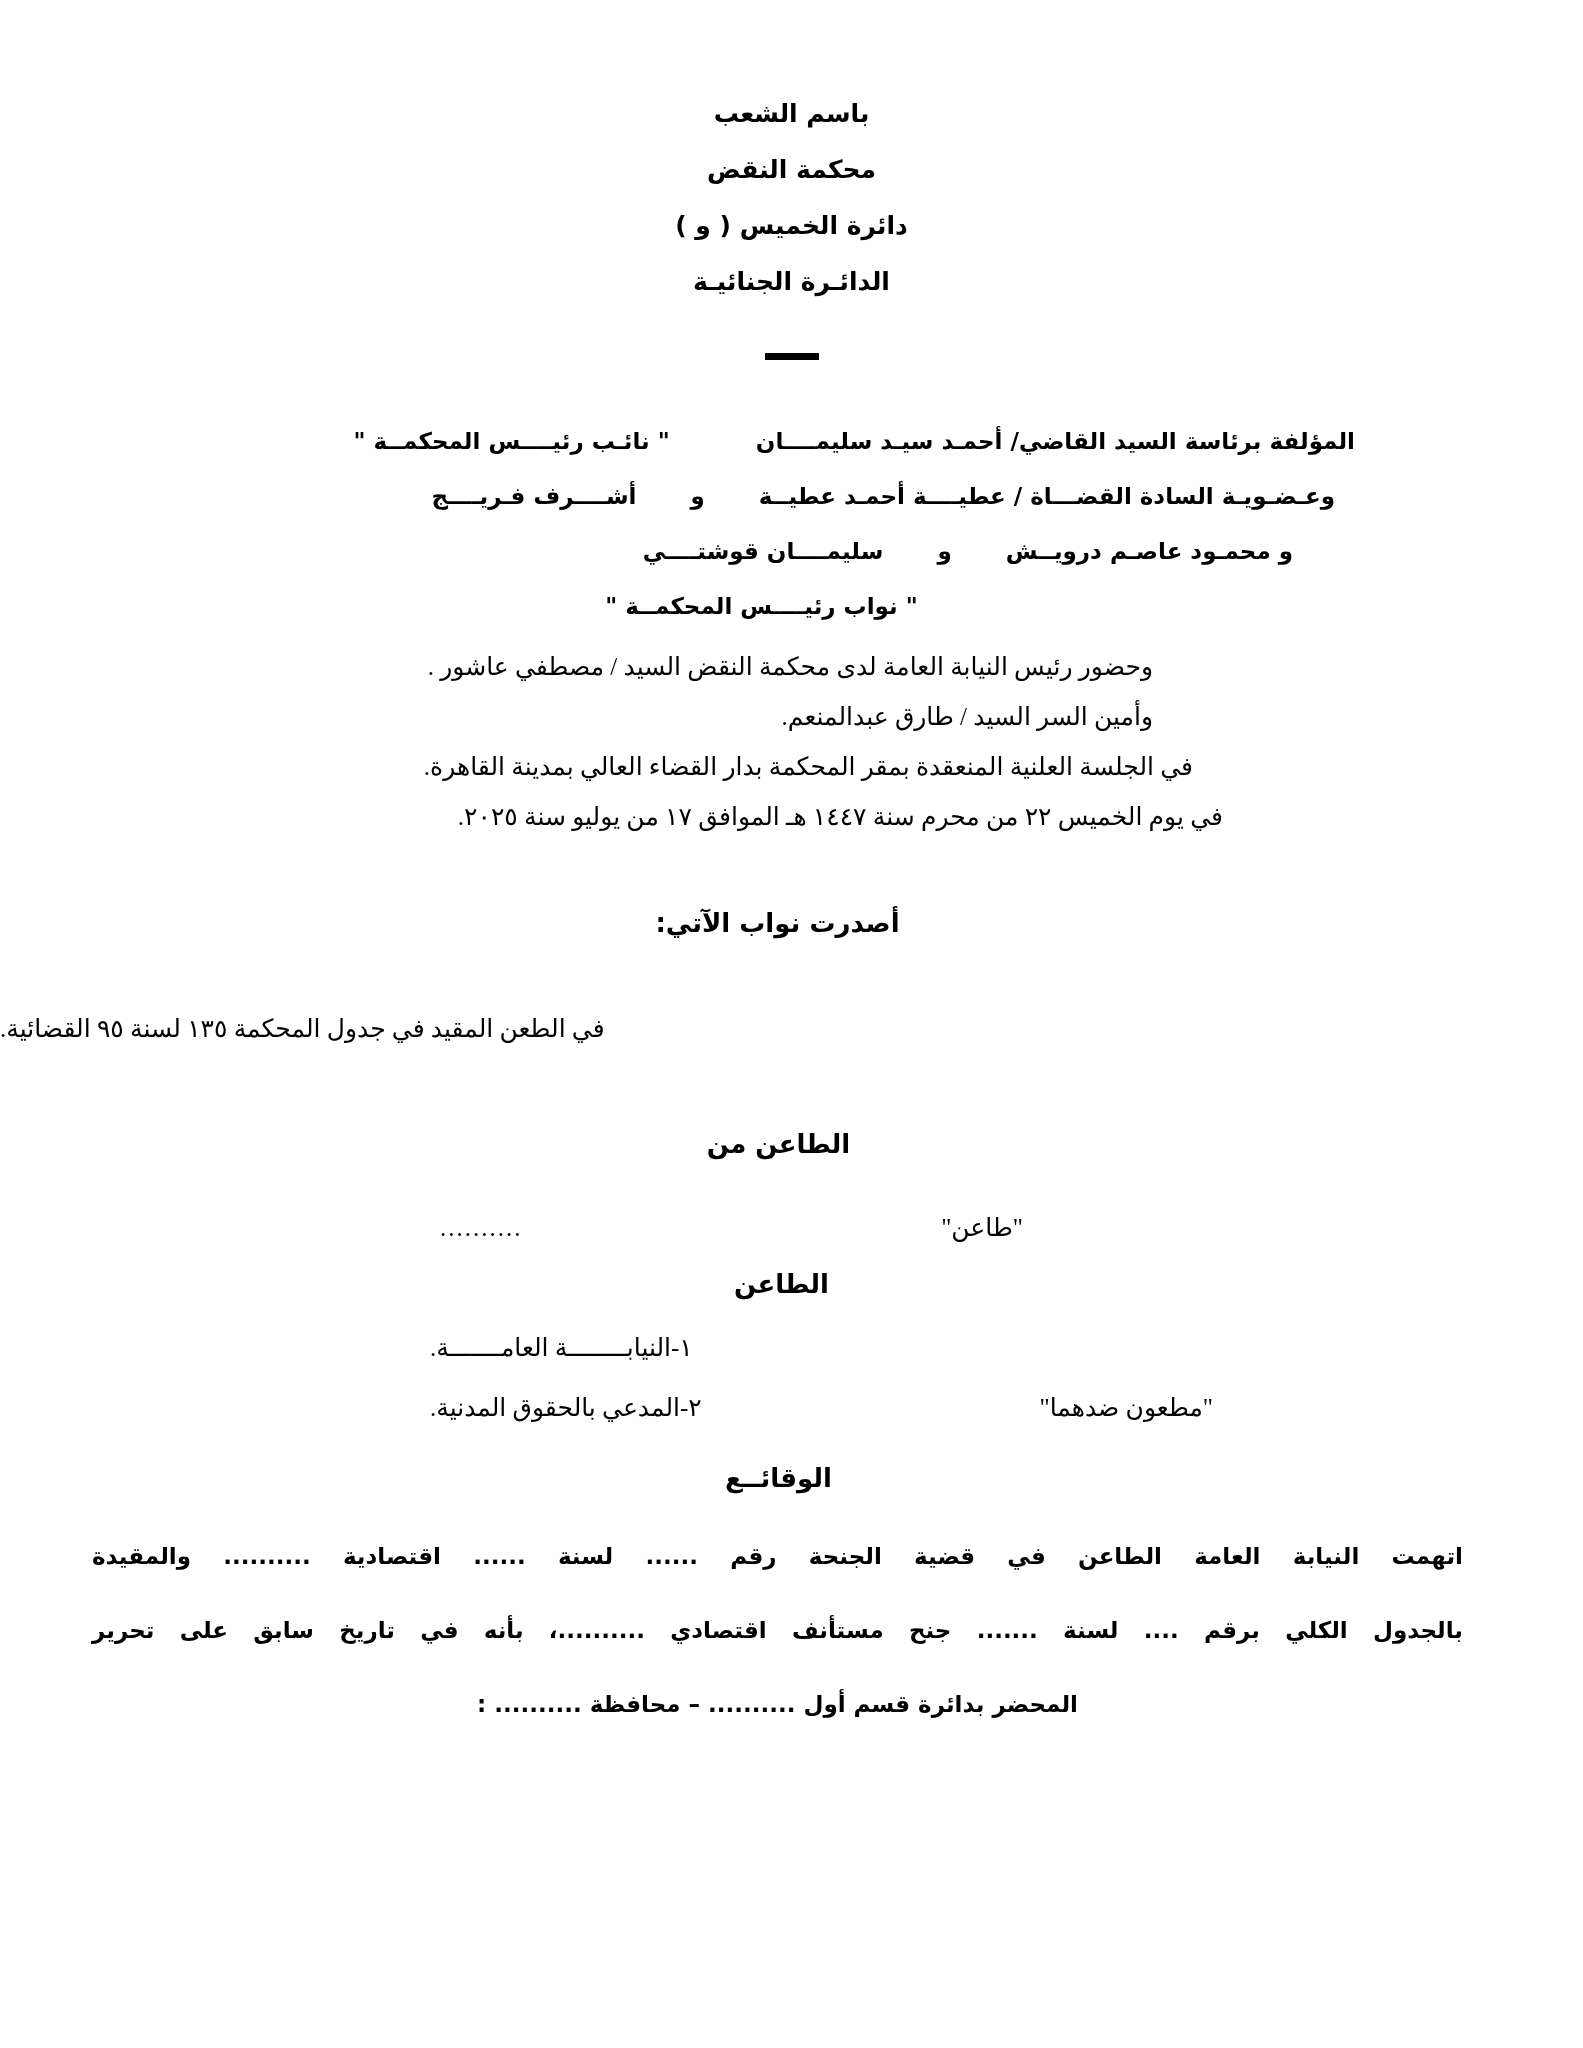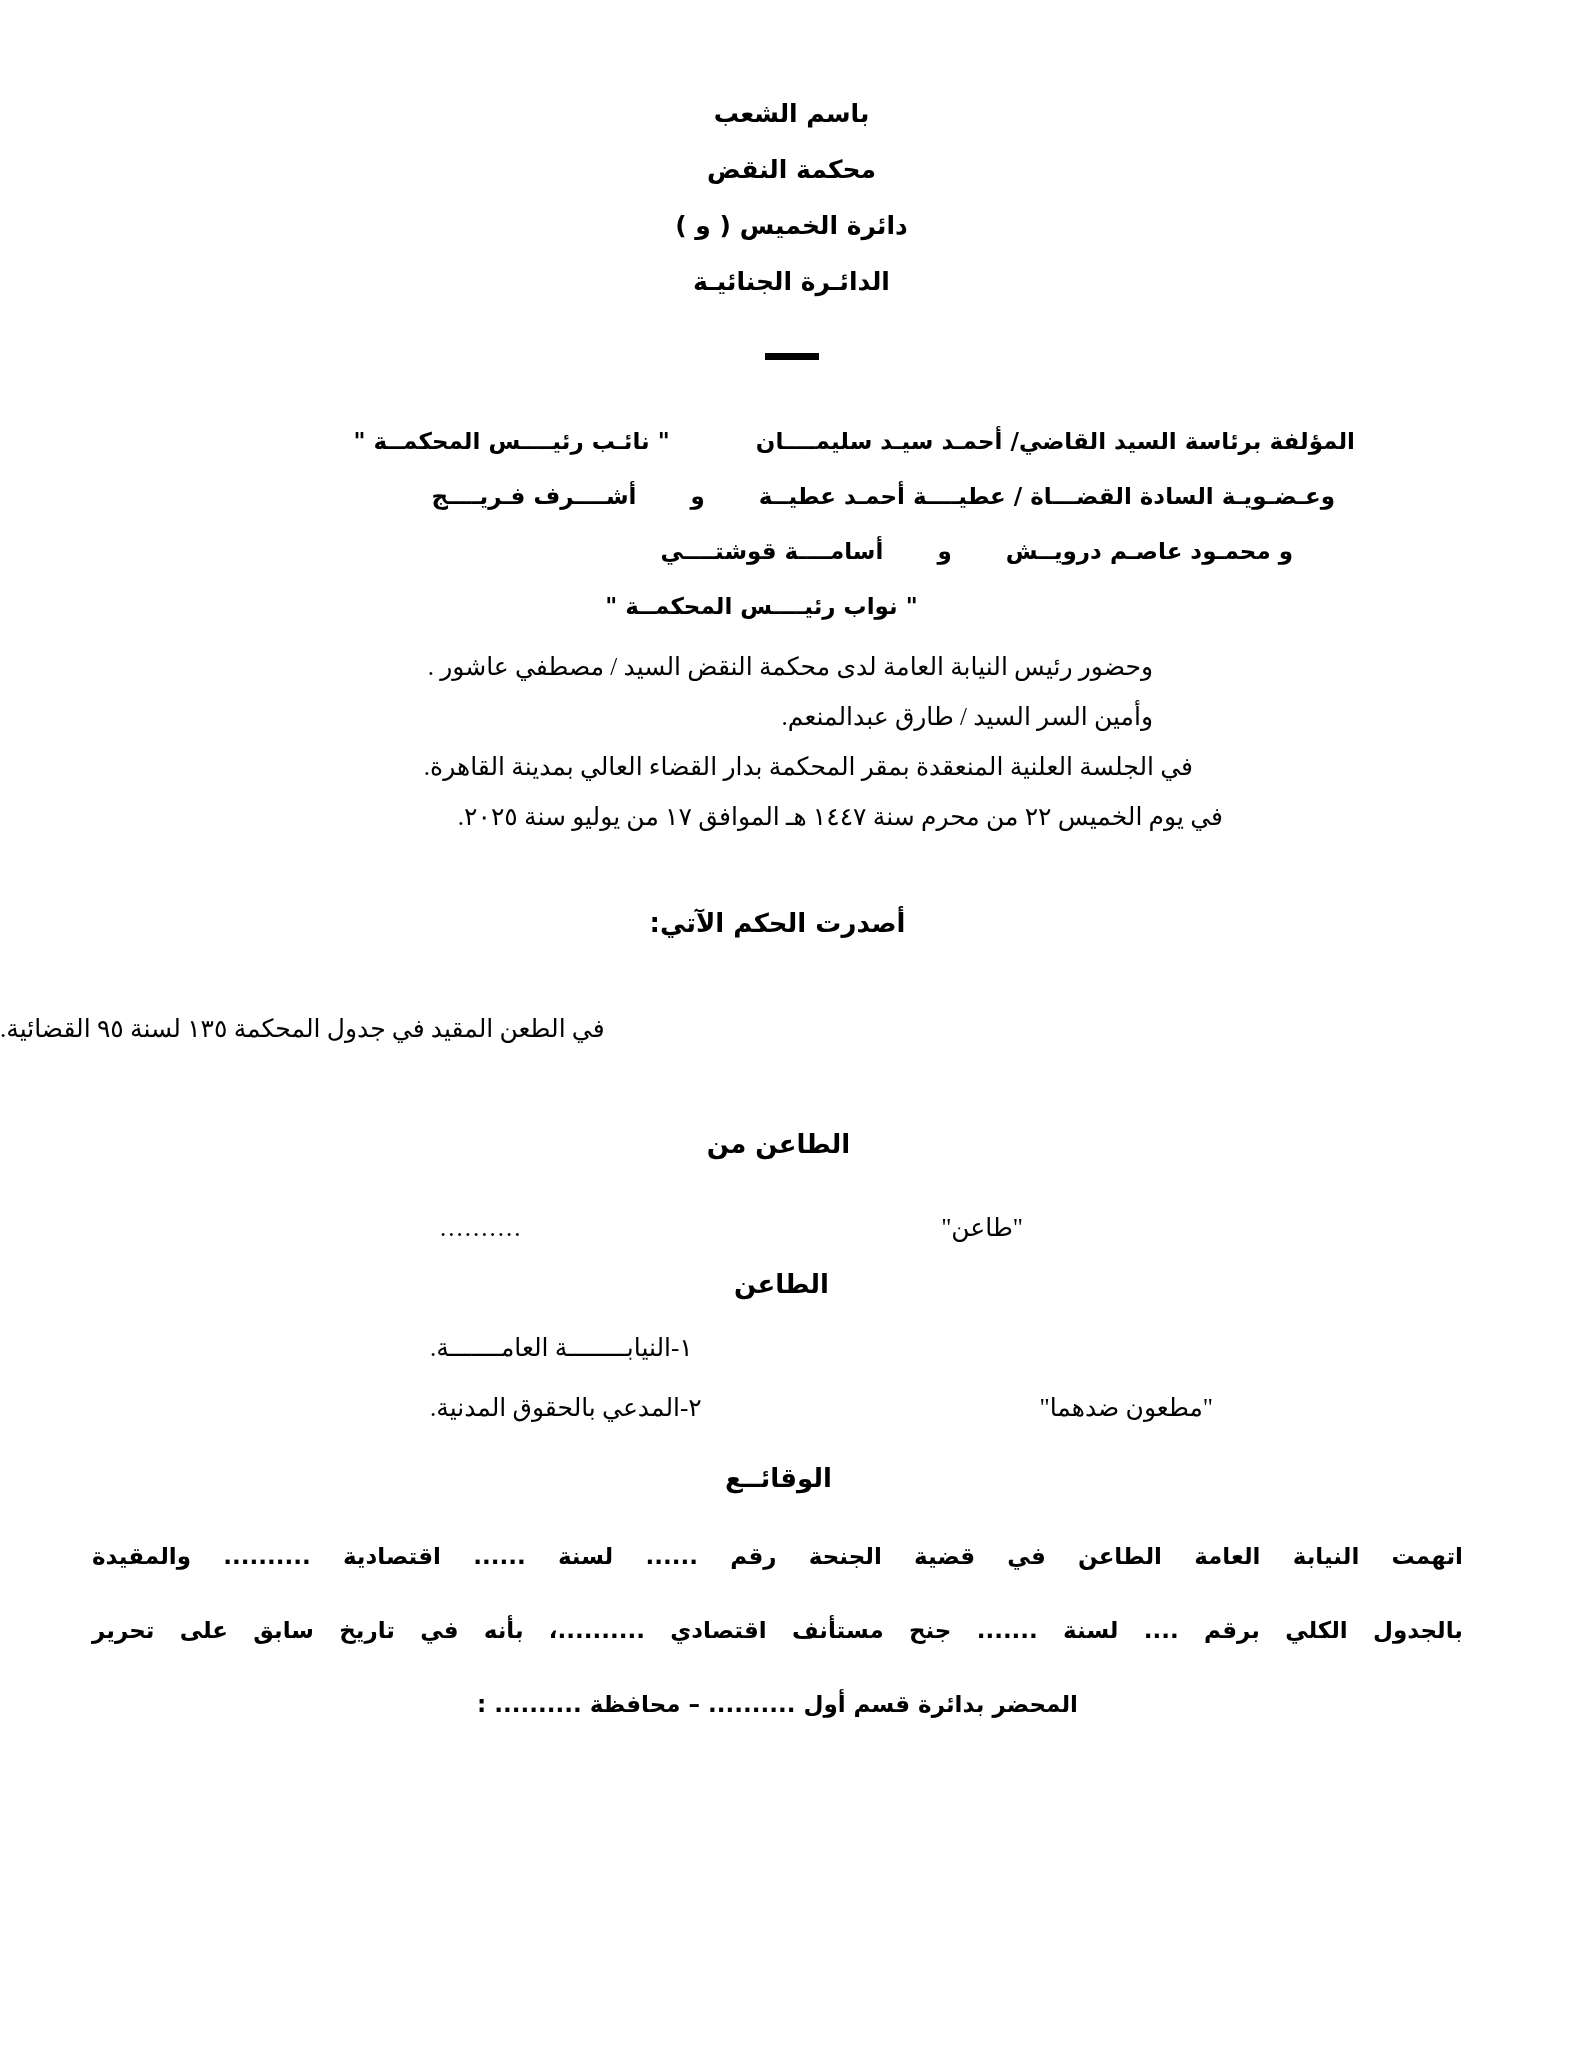--- a/index.html
+++ b/index.html
@@ -192,34 +192,34 @@
       <span>و</span>
       <span class="pr-gap-md"></span>
       <span>أشــــرف فـريــــج</span>
     </div>
 
     <div class="panel-row r3">
       <span class="pr-main">و محمـود عاصـم درويــش</span>
       <span class="pr-gap-md"></span>
       <span>و</span>
       <span class="pr-gap-md"></span>
-      <span>أسامــــة قوشتــــي</span>
+      <span>سليمــــان قوشتــــي</span>
     </div>
 
     <div class="panel-caption">" نواب رئيــــس المحكمــة "</div>
   </div>
 
   <div class="body-block">
     <div class="body-line">وحضور رئيس النيابة العامة لدى محكمة النقض السيد / مصطفي عاشور .</div>
     <div class="body-line">وأمين السر السيد / طارق عبدالمنعم.</div>
     <div class="body-line wide">في الجلسة العلنية المنعقدة بمقر المحكمة بدار القضاء العالي بمدينة القاهرة.</div>
     <div class="body-line wider">في يوم الخميس ٢٢ من محرم سنة ١٤٤٧ هـ الموافق ١٧ من يوليو سنة ٢٠٢٥.</div>
   </div>
 
-  <div class="heading-center h-verdict">أصدرت الحكم الآتي:</div>
+  <div class="heading-center h-verdict">أصدرت نواب الآتي:</div>
 
   <div class="case-line">في الطعن المقيد في جدول المحكمة ١٣٥ لسنة ٩٥ القضائية.</div>
 
   <div class="heading-center h-raised">الطاعن من</div>
 
   <div class="party-row appellant-row">
     <span class="party-quote">"طاعن"</span>
     <span class="party-dots">..........</span>
   </div>
 

